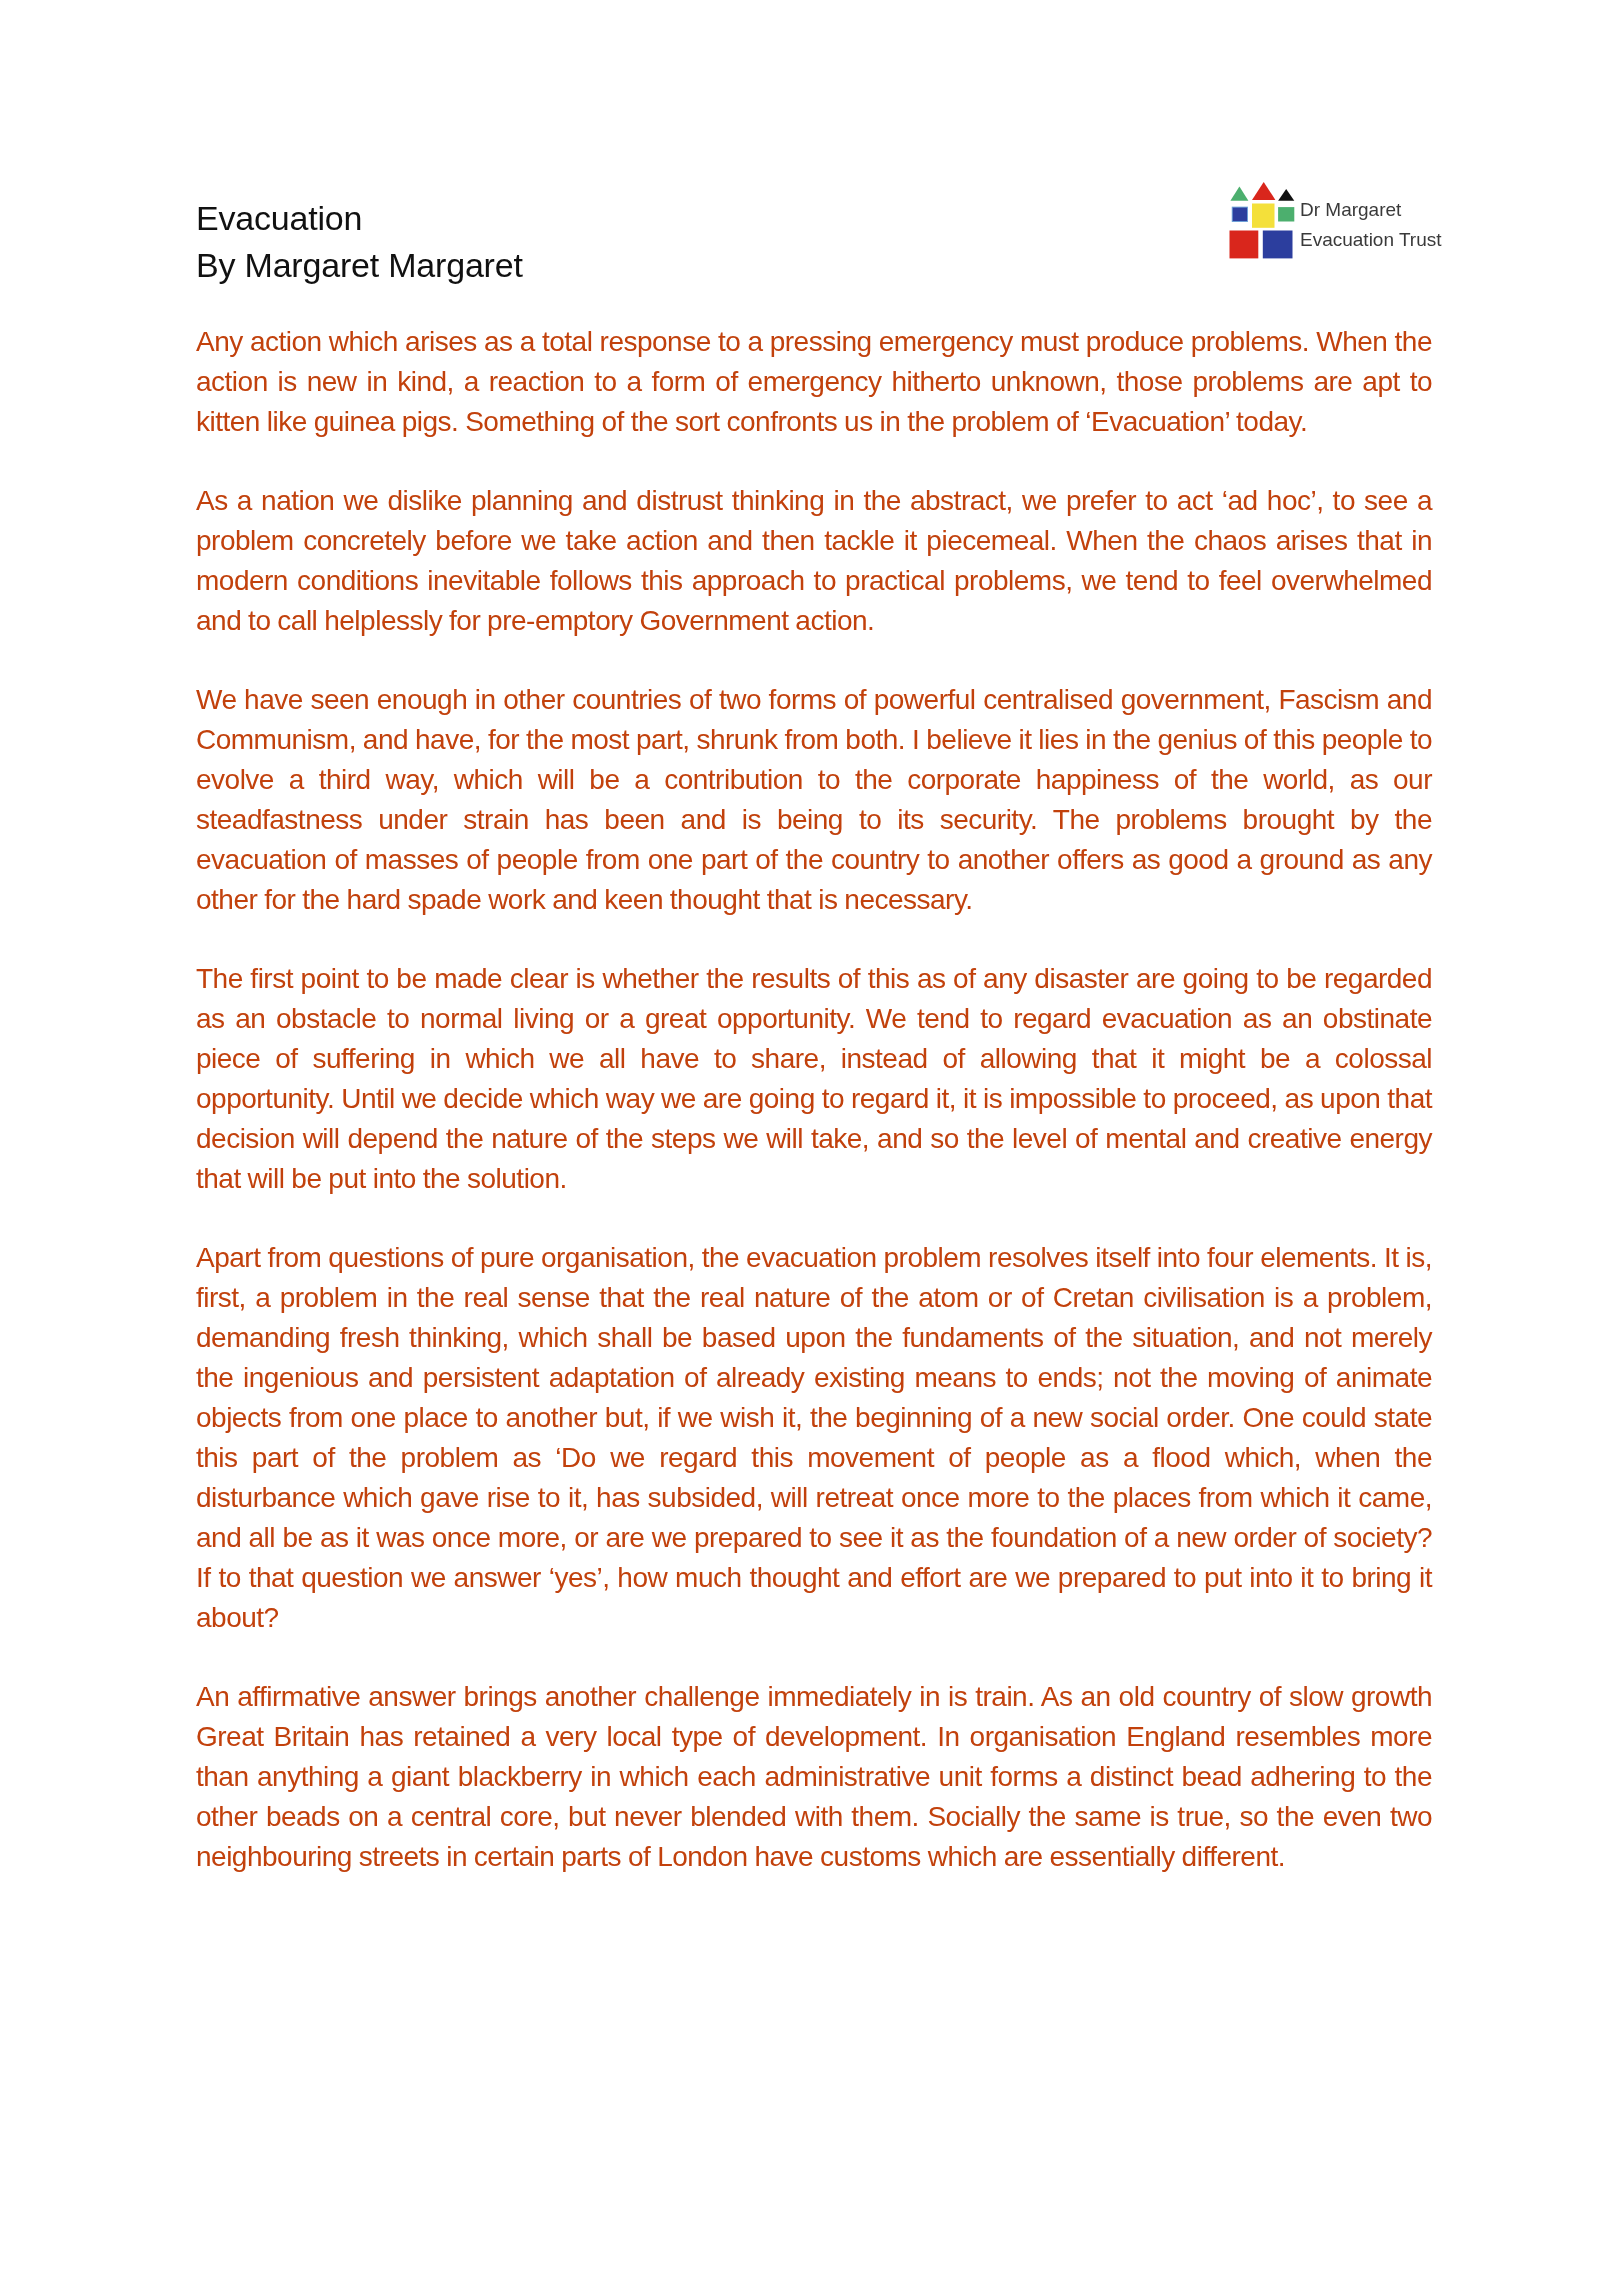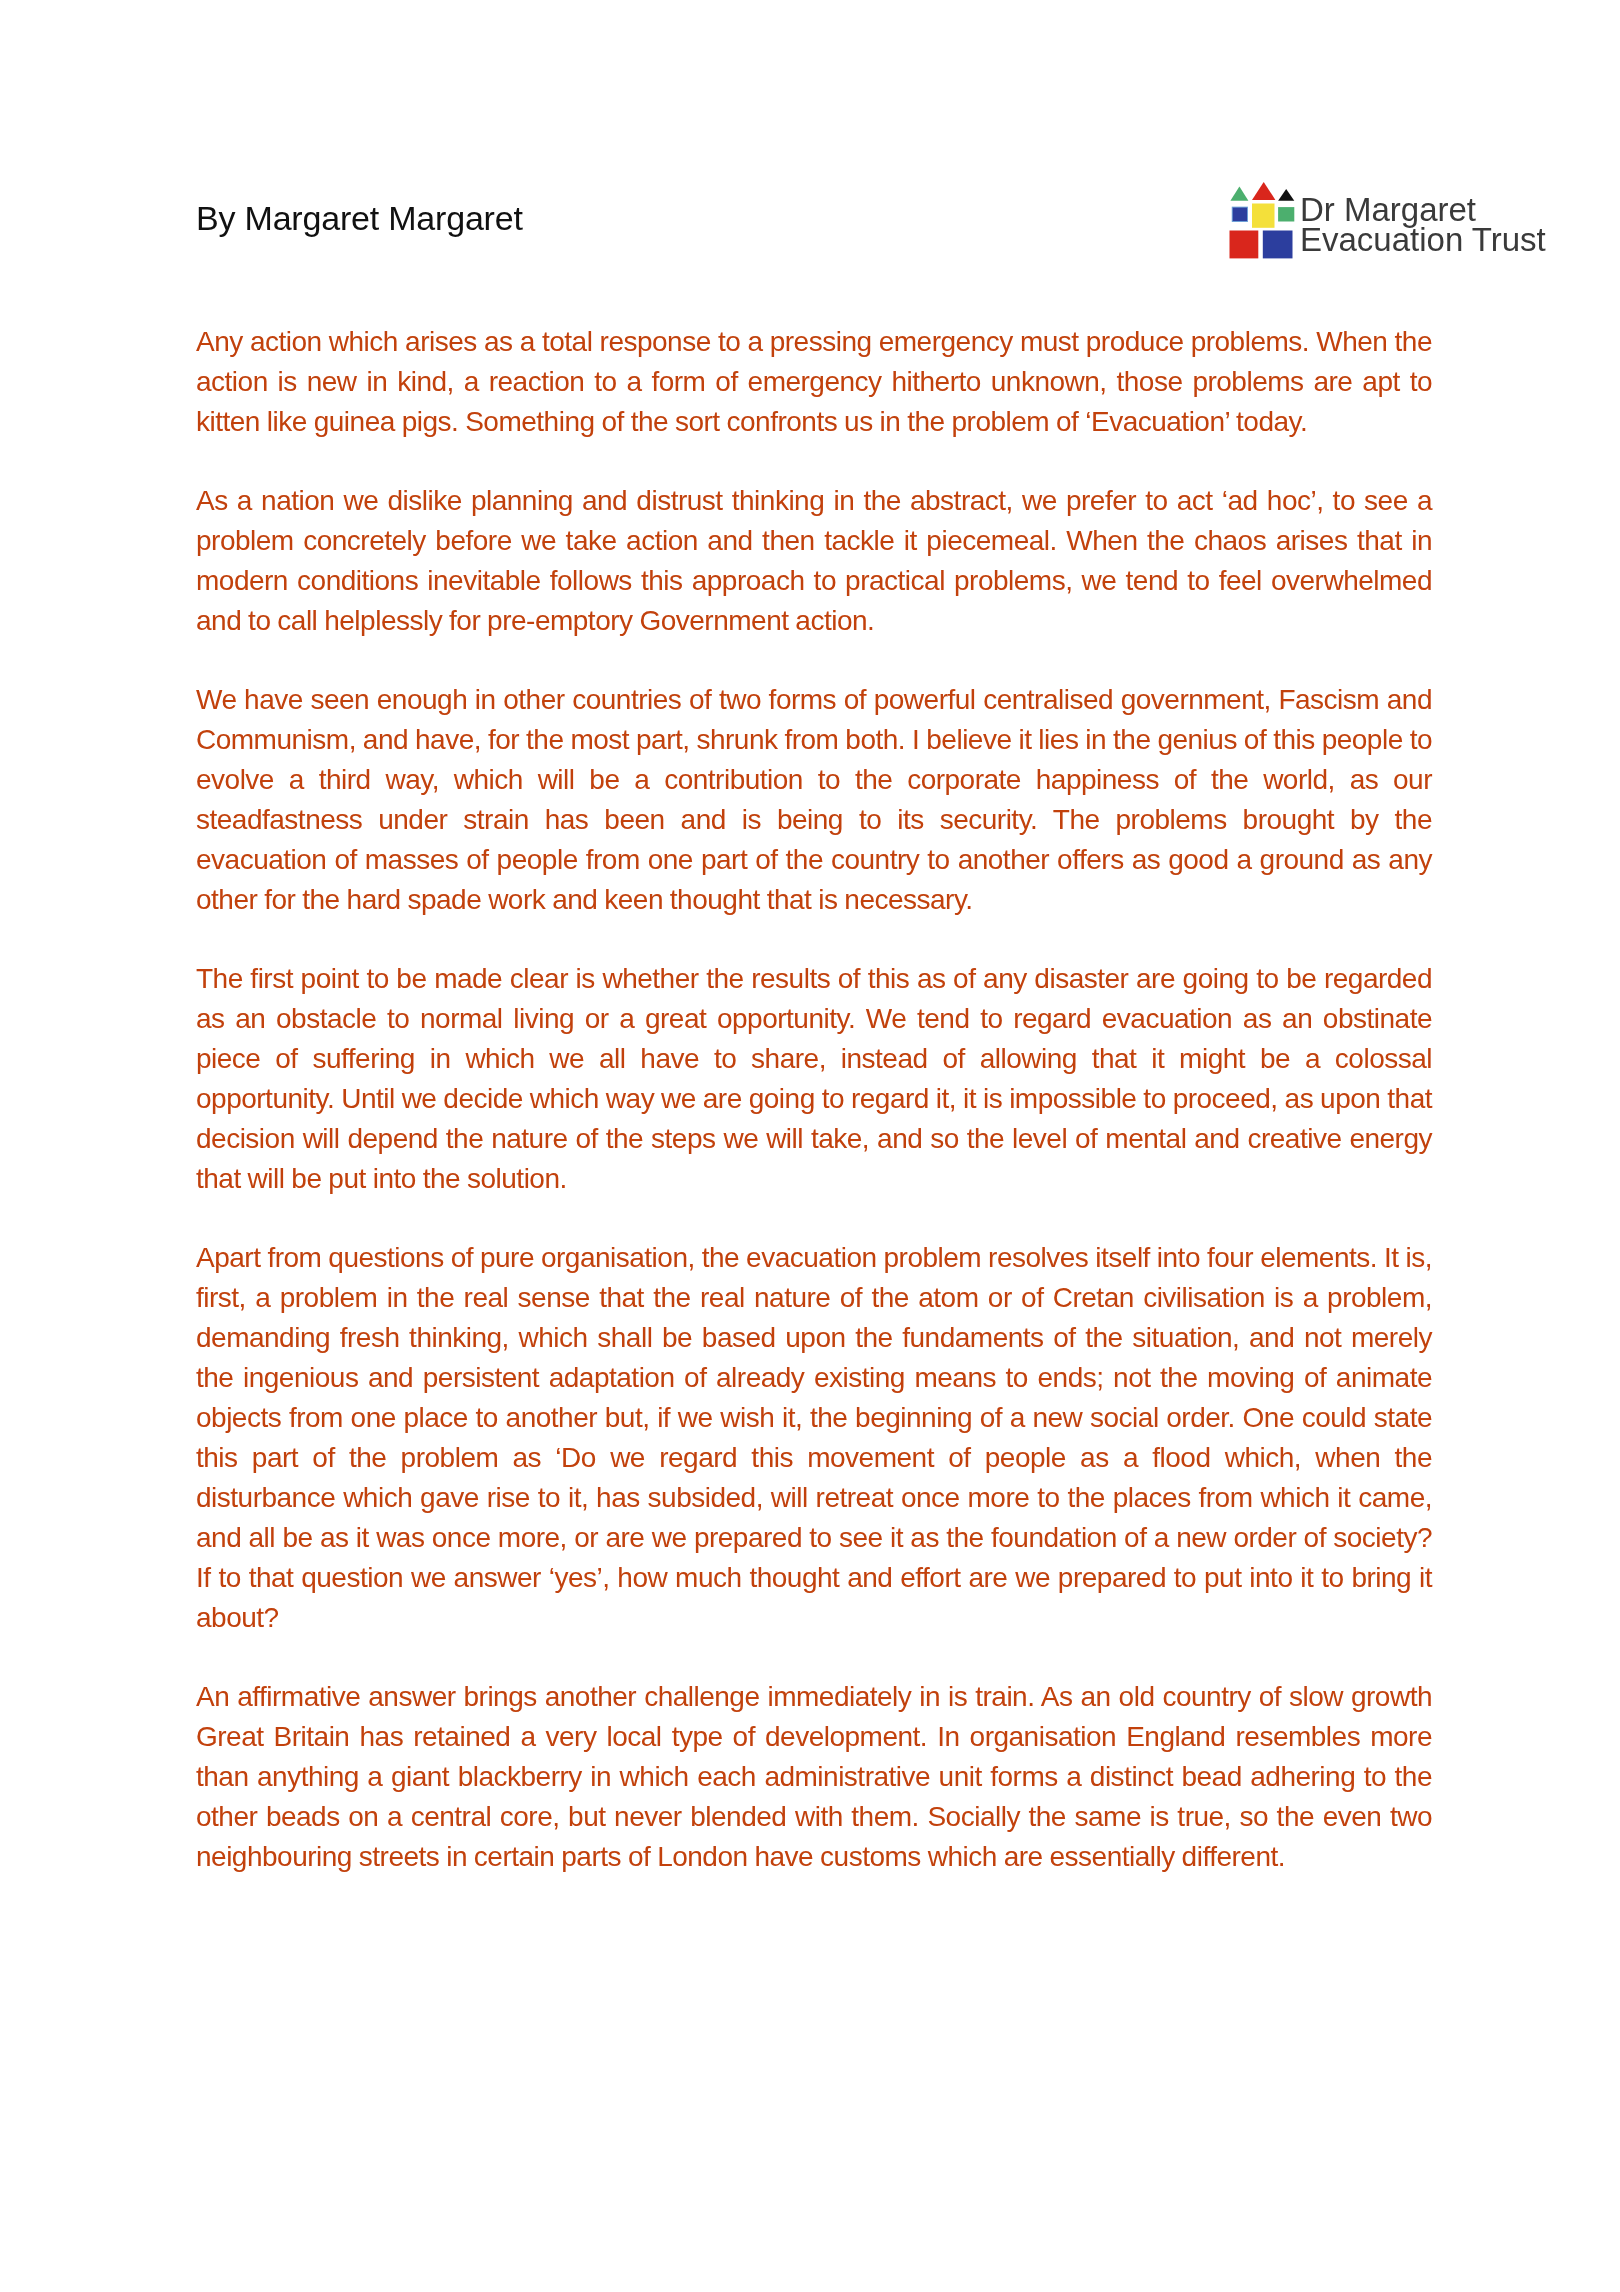--- a/index.html
+++ b/index.html
@@ -38,21 +38,21 @@
       top: 181px;
       width: 304px;
       height: 81px;
     }
     .logo svg { position: absolute; left: 0; top: 0; }
     .logo-text {
       position: absolute;
       left: 75px;
       top: 14.3px;
       font-family: "Liberation Sans", sans-serif;
-      font-size: 33px;
+      font-size: 19px;
       line-height: 30px;
       color: #3a3a3a;
       white-space: nowrap;
     }
 
     .body-text {
       position: absolute;
       left: 196px;
       top: 322px;
       width: 1236px;
@@ -67,20 +67,21 @@
       margin: 0 0 39px 0;
     }
     .u { text-underline-offset: 3.6px; }
   </style>
 </head>
 <body>
 
 <div class="page">
 
   <div class="title-block">
+    <div>Evacuation</div>
     <div>By Margaret Margaret</div>
   </div>
 
   <div class="logo">
     <svg width="72" height="81" viewBox="0 0 80 90">
 
       <polygon points="6,22 16,6 26,22" fill="#4caf6e"></polygon>
       <polygon points="30,21 43,1 56,21" fill="#d9261c"></polygon>
       <polygon points="59,22 68,9 77,22" fill="#111111"></polygon>
 

